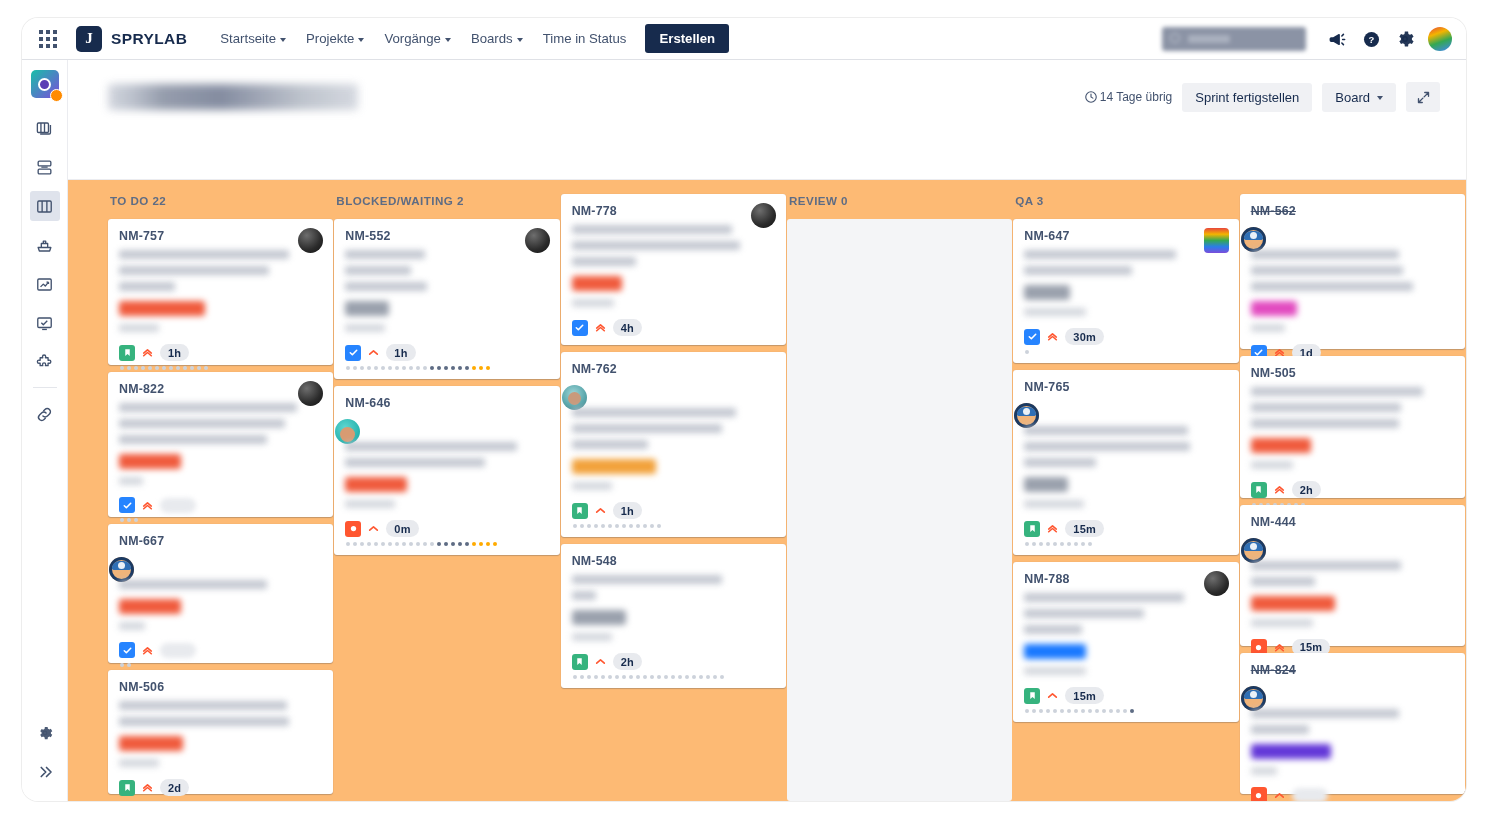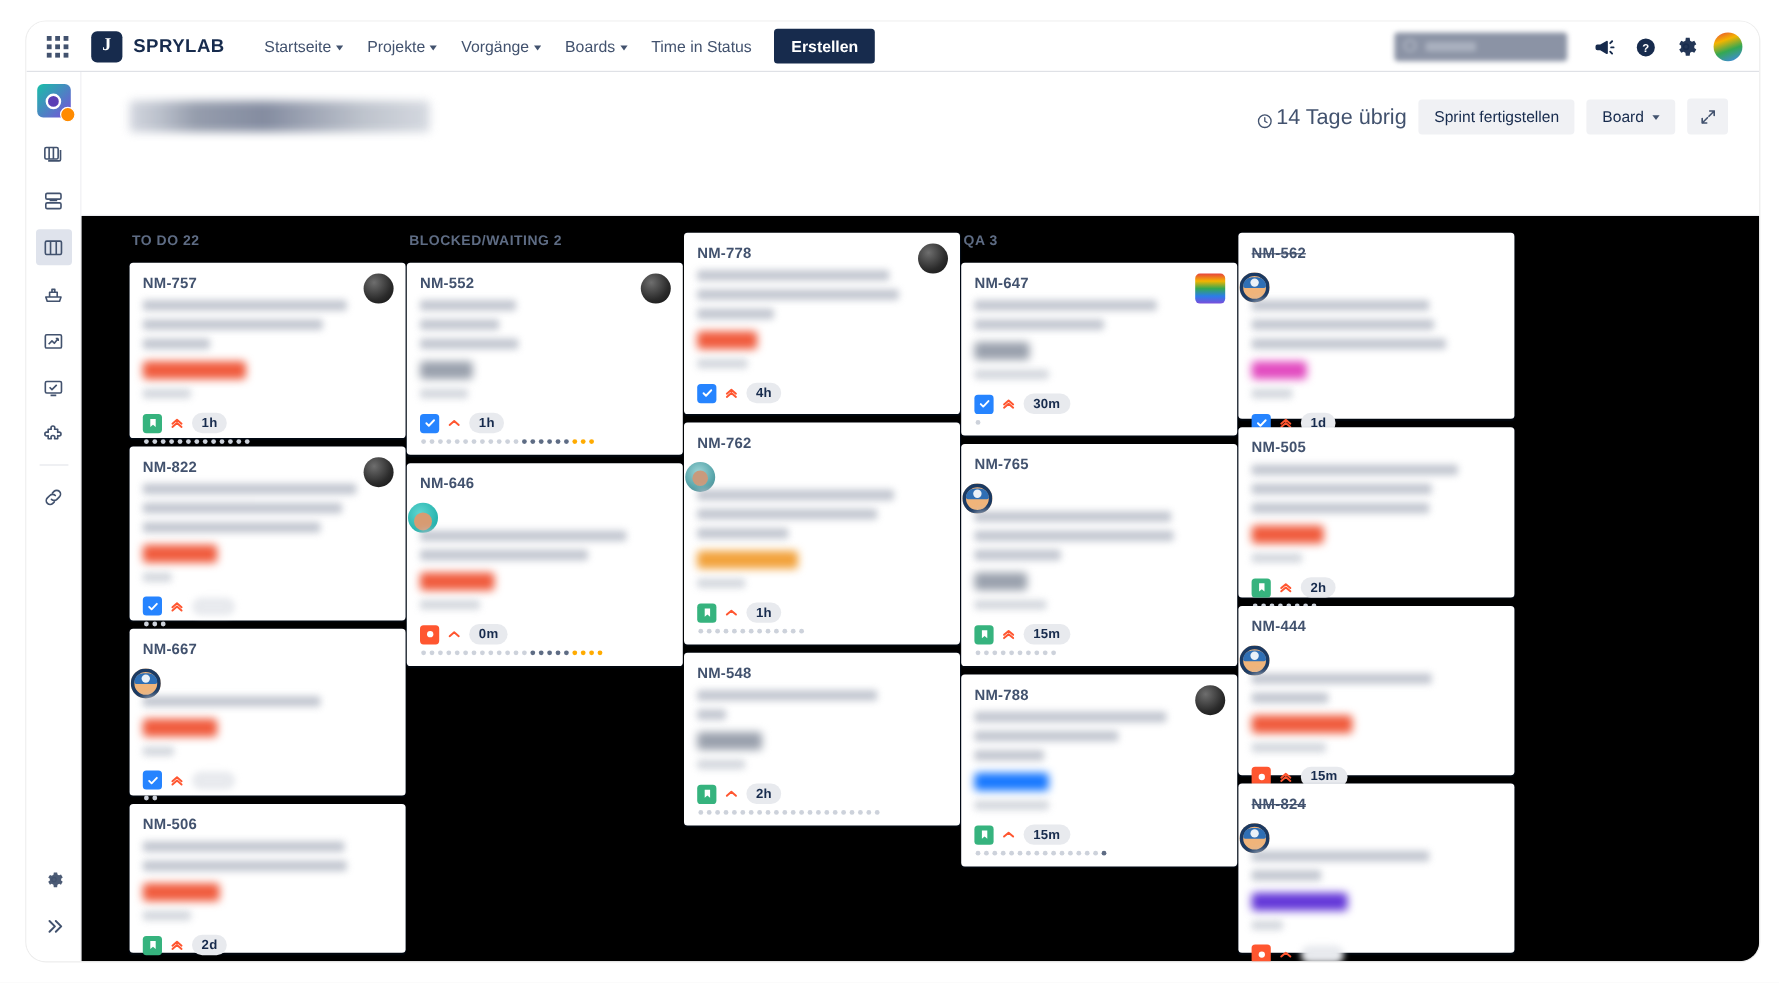--- a/index.html
+++ b/index.html
@@ -158,38 +158,38 @@
     letter-spacing: 0.5px; margin-right: 16px; white-space: nowrap;
   }
   .filter-chip {
     height: 13px; background: #bcd2f0; border-radius: 3px;
     filter: blur(3px); margin-right: 24px; cursor: pointer;
   }
   .head-right {
     position: absolute; right: 26px; top: 22px;
     display: flex; align-items: center; gap: 10px;
   }
-  .days-left { display: flex; align-items: flex-end; gap: 2px; font-size: 18px; color: #42526e; }
+  .days-left { display: flex; align-items: flex-end; gap: 2px; font-size: 12px; color: #42526e; }
   .btn-grey {
     background: #f0f1f4; color: #172b4d; font-size: 13px;
     padding: 7px 13px; border-radius: 3px; border: none; cursor: pointer;
     font-family: "Liberation Sans", sans-serif;
   }
   .btn-dd { display: flex; align-items: center; gap: 7px; }
   .btn-sq {
     width: 34px; height: 30px; background: #f0f1f4; border-radius: 3px;
     display: flex; align-items: center; justify-content: center; cursor: pointer;
     color: #42526e;
   }
 
   
   .board-area {
     position: absolute; left: 46px; top: 162px;
     width: 1398px; height: 621px;
-    background: #000000;
+    background: #fdba74;
     display: flex; padding: 14px 0 0 40px; gap: 0;
   }
   .column { width: 230px; margin-right: 1px; display: flex; flex-direction: column; }
   .col-head {
     font-size: 11.6px; font-weight: bold; color: #5e6c84;
     letter-spacing: 0.45px; padding: 0 2px 12px 2px; white-space: nowrap;
   }
   .col-body {
     background: #f4f5f7; flex: 1;
     padding: 0; border-radius: 3px;
@@ -732,20 +732,24 @@
                 <i style="background: rgb(205, 210, 219);"></i>
                 <i style="background: rgb(205, 210, 219);"></i>
                 <i style="background: rgb(205, 210, 219);"></i>
                 <i style="background: rgb(205, 210, 219);"></i>
                 <i style="background: rgb(205, 210, 219);"></i>
               </div>
             </div>
           </div>
         </div>
         <div class="column">
+          <div class="col-head">REVIEW 0</div>
+          <div class="col-body"></div>
+        </div>
+        <div class="column">
           <div class="col-head">QA 3</div>
           <div class="col-body plain">
             <div class="card">
               <div class="card-id">NM-647</div>
               <div class="card-avatar av-rainbow"></div>
               <div class="blur-line" style="width: 152px; height: 9px;"></div>
               <div class="blur-line" style="width: 108px; height: 9px;"></div>
               <div class="tag tag-grey" style="width: 46px;"></div>
               <div class="blur-sub" style="width: 62px; height: 8px;"></div>
               <div class="card-foot">

